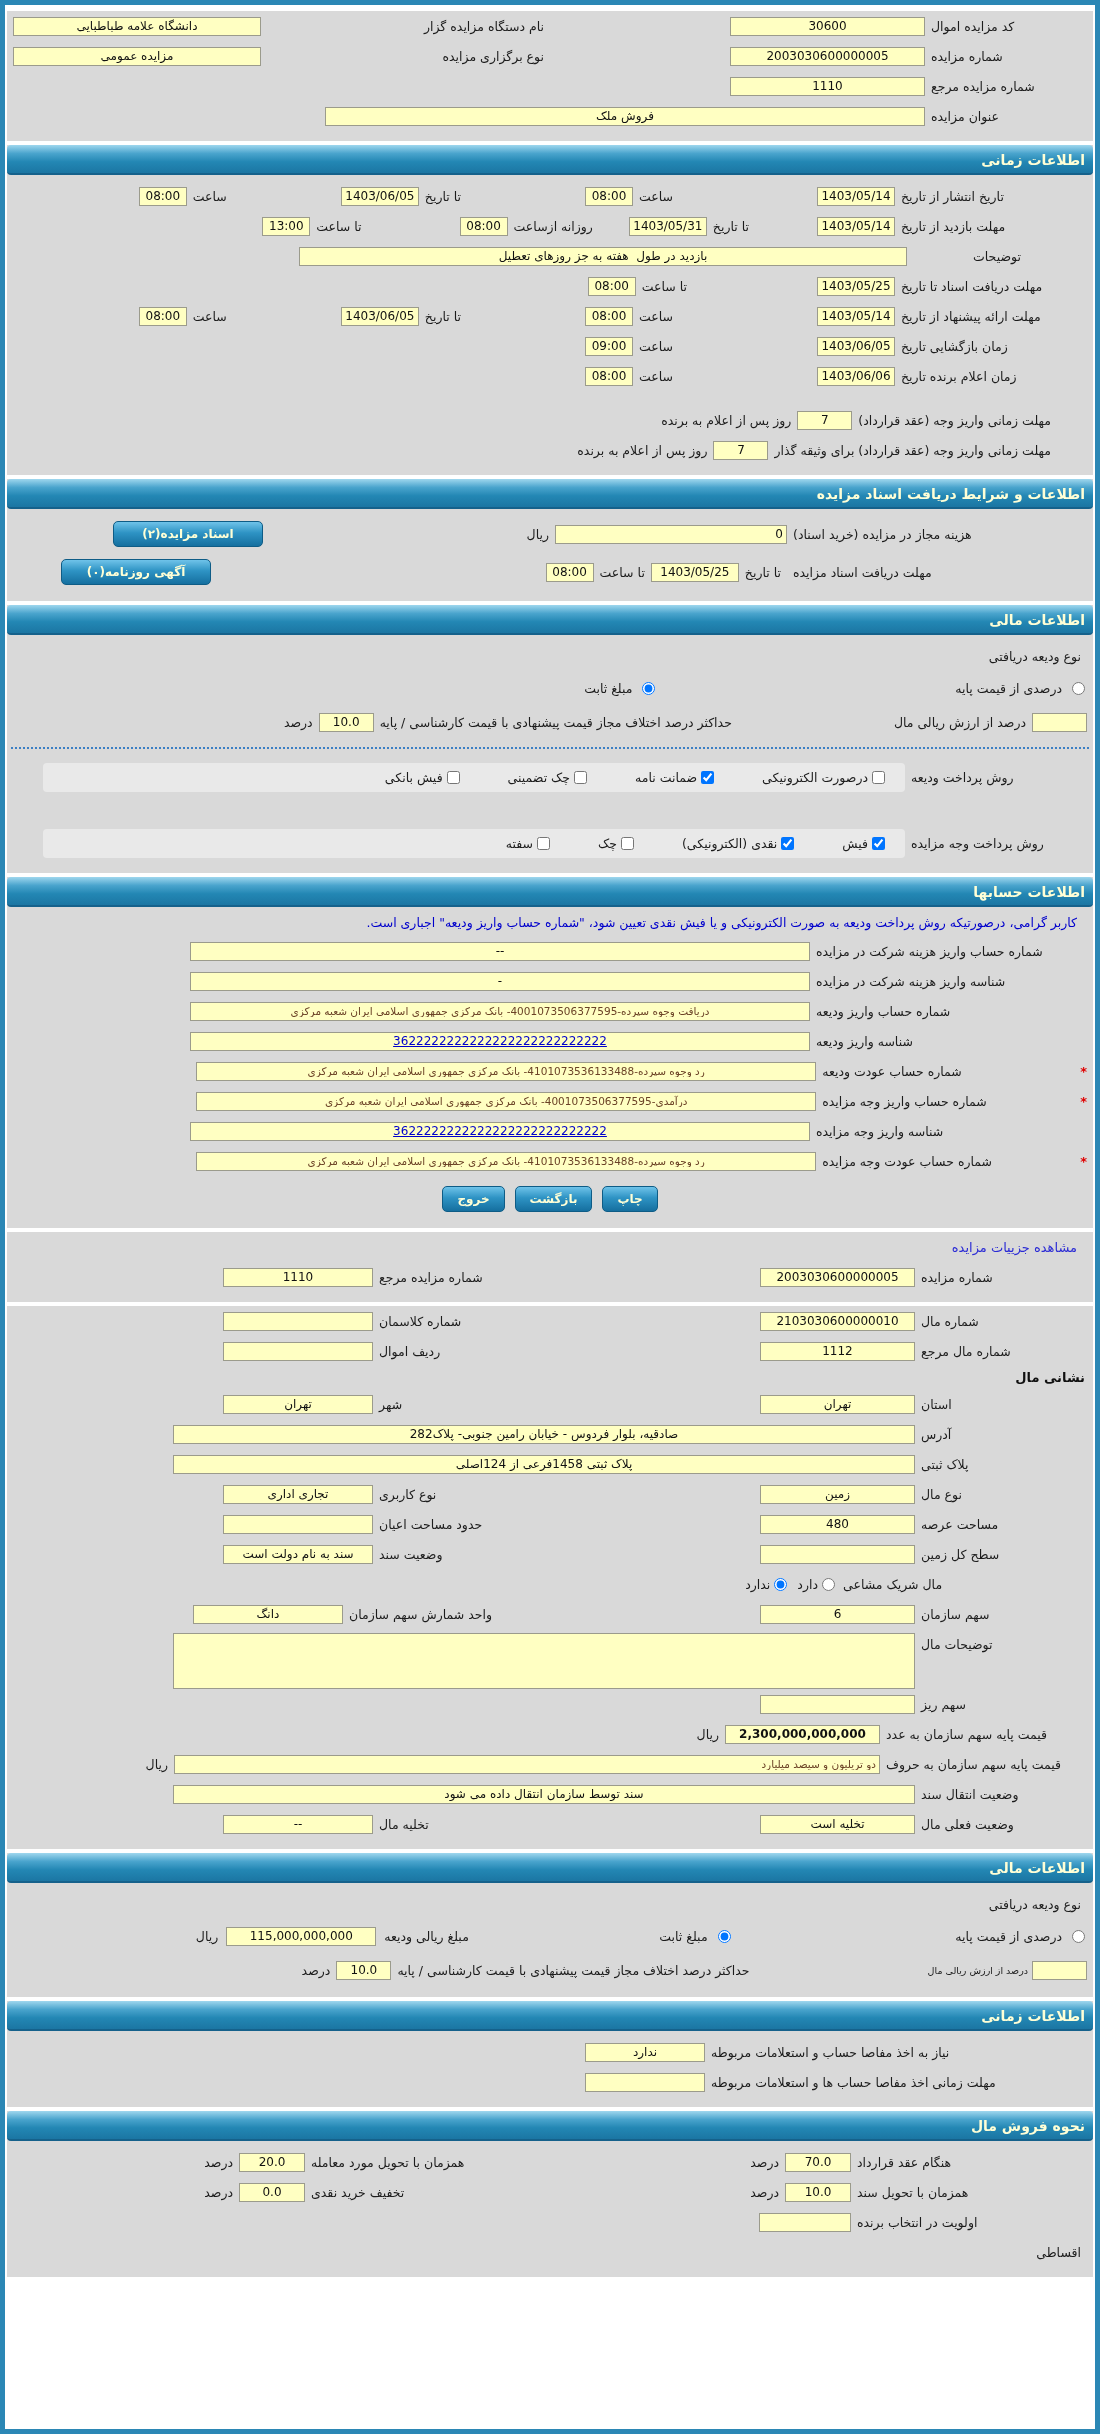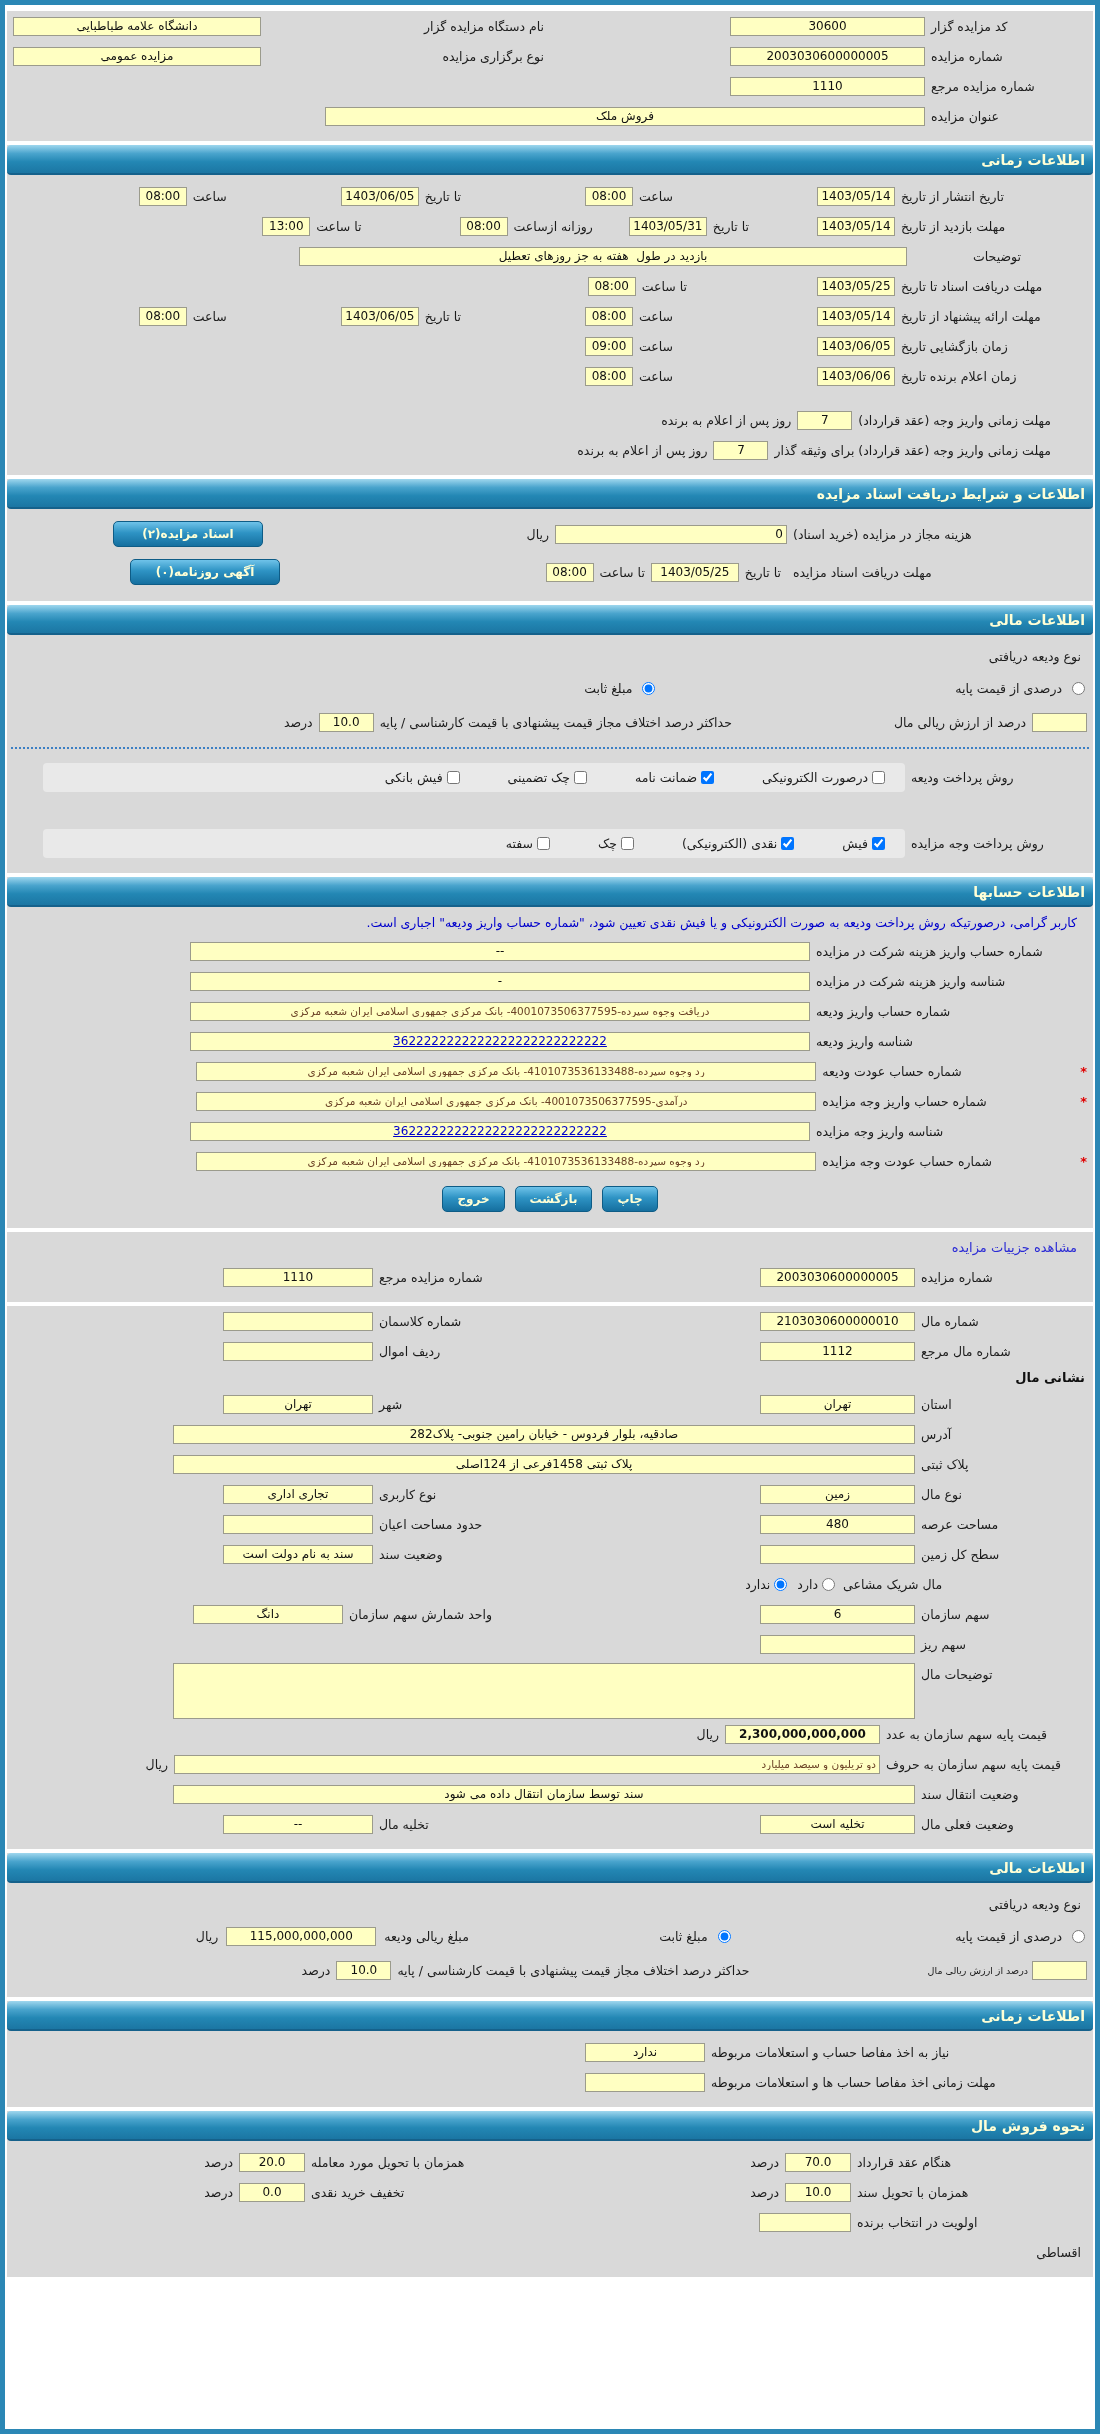--- a/index.html
+++ b/index.html
@@ -35,21 +35,21 @@
   input[type=checkbox],input[type=radio]{margin:0 2px;transform:scale(1.0);}
 </style>
 </head>
 <body>
 
 <div class="frame">
 
   <div class="sec">
     <div class="r">
       <div class="h hr">
-        <span class="l tl" style="width:150px">کد مزایده گزار</span>
+        <span class="l tl" style="width:150px">کد مزایده اموال</span>
         <input class="i" style="width: 195px;" readonly="" value="30600">
       </div>
       <div class="h hl edge">
         <span class="l">نام دستگاه مزایده گزار</span>
         <input class="i" style="width: 248px;" readonly="" value="دانشگاه علامه طباطبایی">
       </div>
     </div>
     <div class="r">
       <div class="h hr">
         <span class="l tl" style="width:150px">شماره مزایده</span>
@@ -146,21 +146,21 @@
       <input class="i" style="width: 232px; text-align: right;" readonly="" value="0">
       <span class="l">ریال</span>
       <button class="btn wbtn" style="margin-right:auto;margin-left:100px">اسناد مزایده(۲)</button>
     </div>
     <div class="r" style="min-height:38px">
       <span class="l tl" style="width:288px">مهلت دریافت اسناد مزایده</span>
       <span class="l">تا تاریخ</span>
       <input class="i" style="width: 88px;" readonly="" value="1403/05/25">
       <span class="l">تا ساعت</span>
       <input class="i" style="width: 48px;" readonly="" value="08:00">
-      <button class="btn wbtn" style="margin-right:auto;margin-left:117px">آگهی روزنامه(۰)</button>
+      <button class="btn wbtn" style="margin-right:auto;margin-left:48px">آگهی روزنامه(۰)</button>
     </div>
   </div>
 
   <div class="sec">
     <div class="sh">اطلاعات مالی</div>
     <div class="r">
       <span class="l">نوع ودیعه دریافتی</span>
     </div>
     <div class="r" style="min-height:34px">
       <span class="chk" style="width:40%">
@@ -370,27 +370,27 @@
     <div class="r">
       <div class="h hr">
         <span class="l tl" style="width:160px">سهم سازمان</span>
         <input class="i" style="width: 155px;" readonly="" value="6">
       </div>
       <div class="h hl">
         <span class="l tl" style="width:195px">واحد شمارش سهم سازمان</span>
         <input class="i" style="width: 150px;" readonly="" value="دانگ">
       </div>
     </div>
-    <div class="r">
-      <span class="l tl" style="width:160px">سهم ریز</span>
-      <input class="i" style="width: 155px;" readonly="" value="">
-    </div>
     <div class="r" style="align-items:flex-start;padding-top:4px">
       <span class="l tl" style="width:160px;padding-top:4px">توضیحات مال</span>
       <textarea class="i" style="width: 742px; height: 56px; resize: none;" readonly=""></textarea>
+    </div>
+    <div class="r">
+      <span class="l tl" style="width:160px">سهم ریز</span>
+      <input class="i" style="width: 155px;" readonly="" value="">
     </div>
     <div class="r">
       <span class="l tl" style="width:195px">قیمت پایه سهم سازمان به عدد</span>
       <input class="i" style="width: 155px; font-weight: bold;" readonly="" value="2,300,000,000,000">
       <span class="l">ریال</span>
     </div>
     <div class="r">
       <span class="l tl" style="width:195px">قیمت پایه سهم سازمان به حروف</span>
       <input class="i bank" style="width: 706px; text-align: right;" readonly="" value="دو تریلیون و سیصد میلیارد">
       <span class="l">ریال</span>

